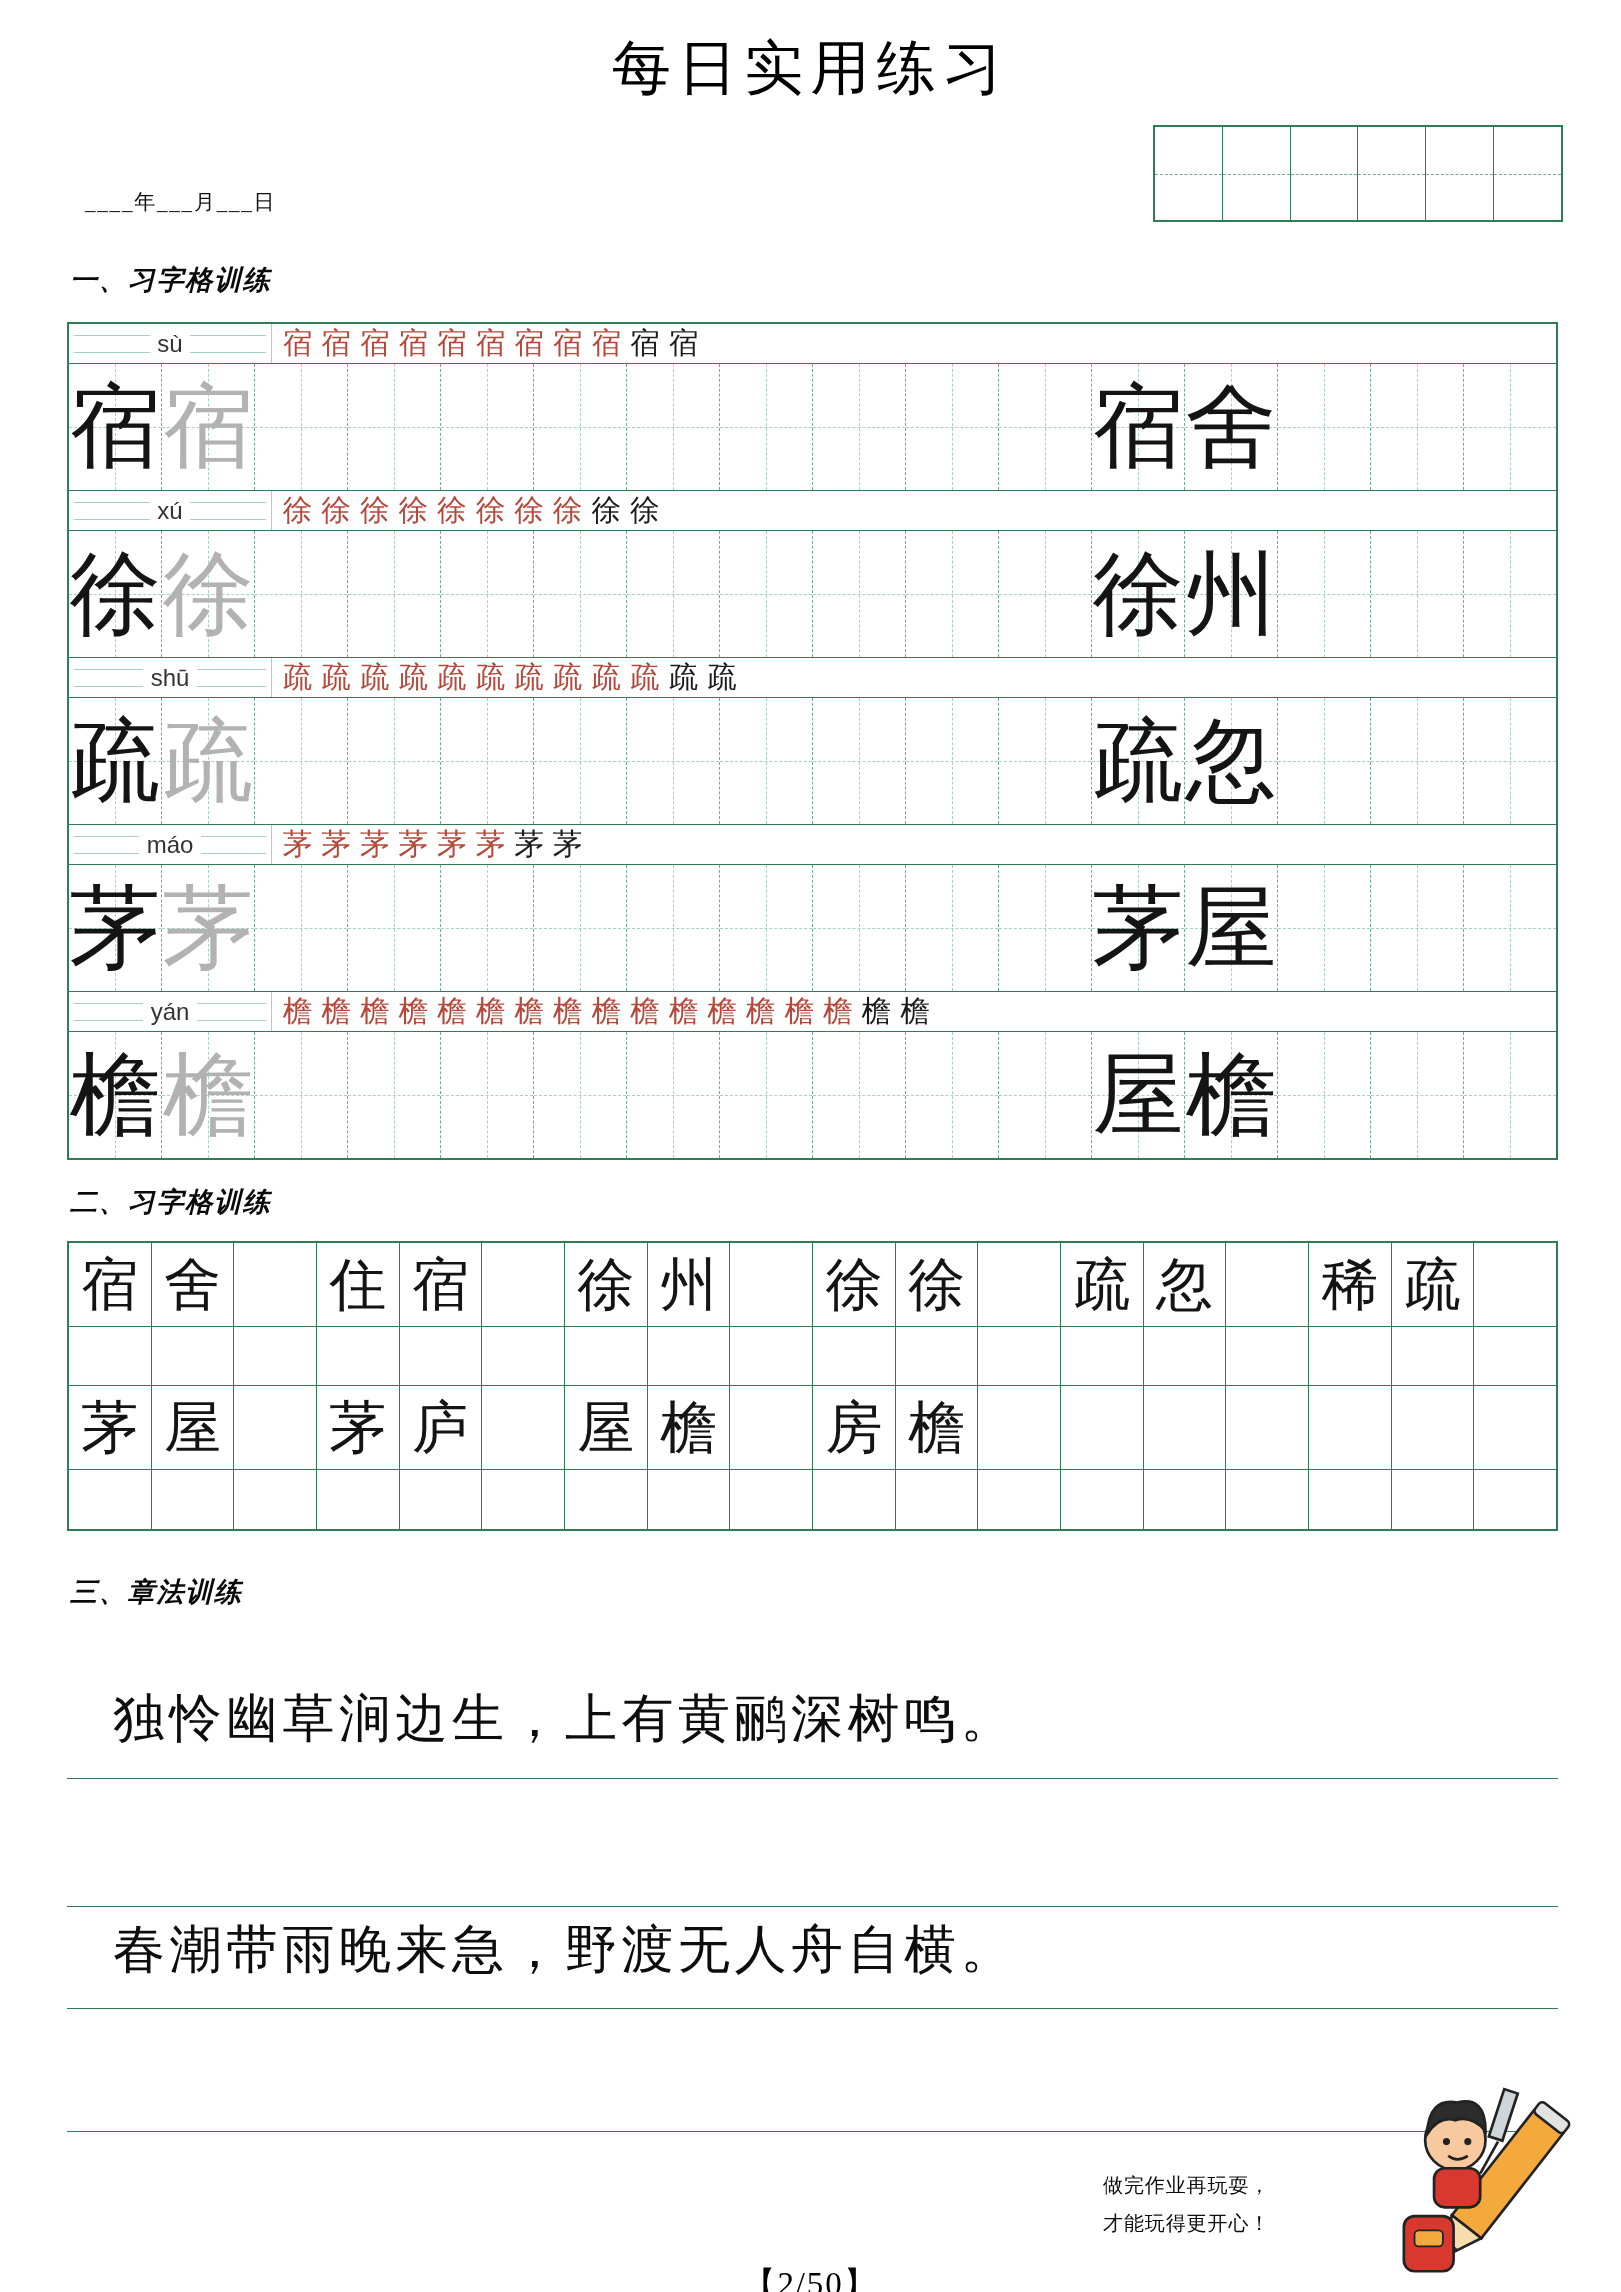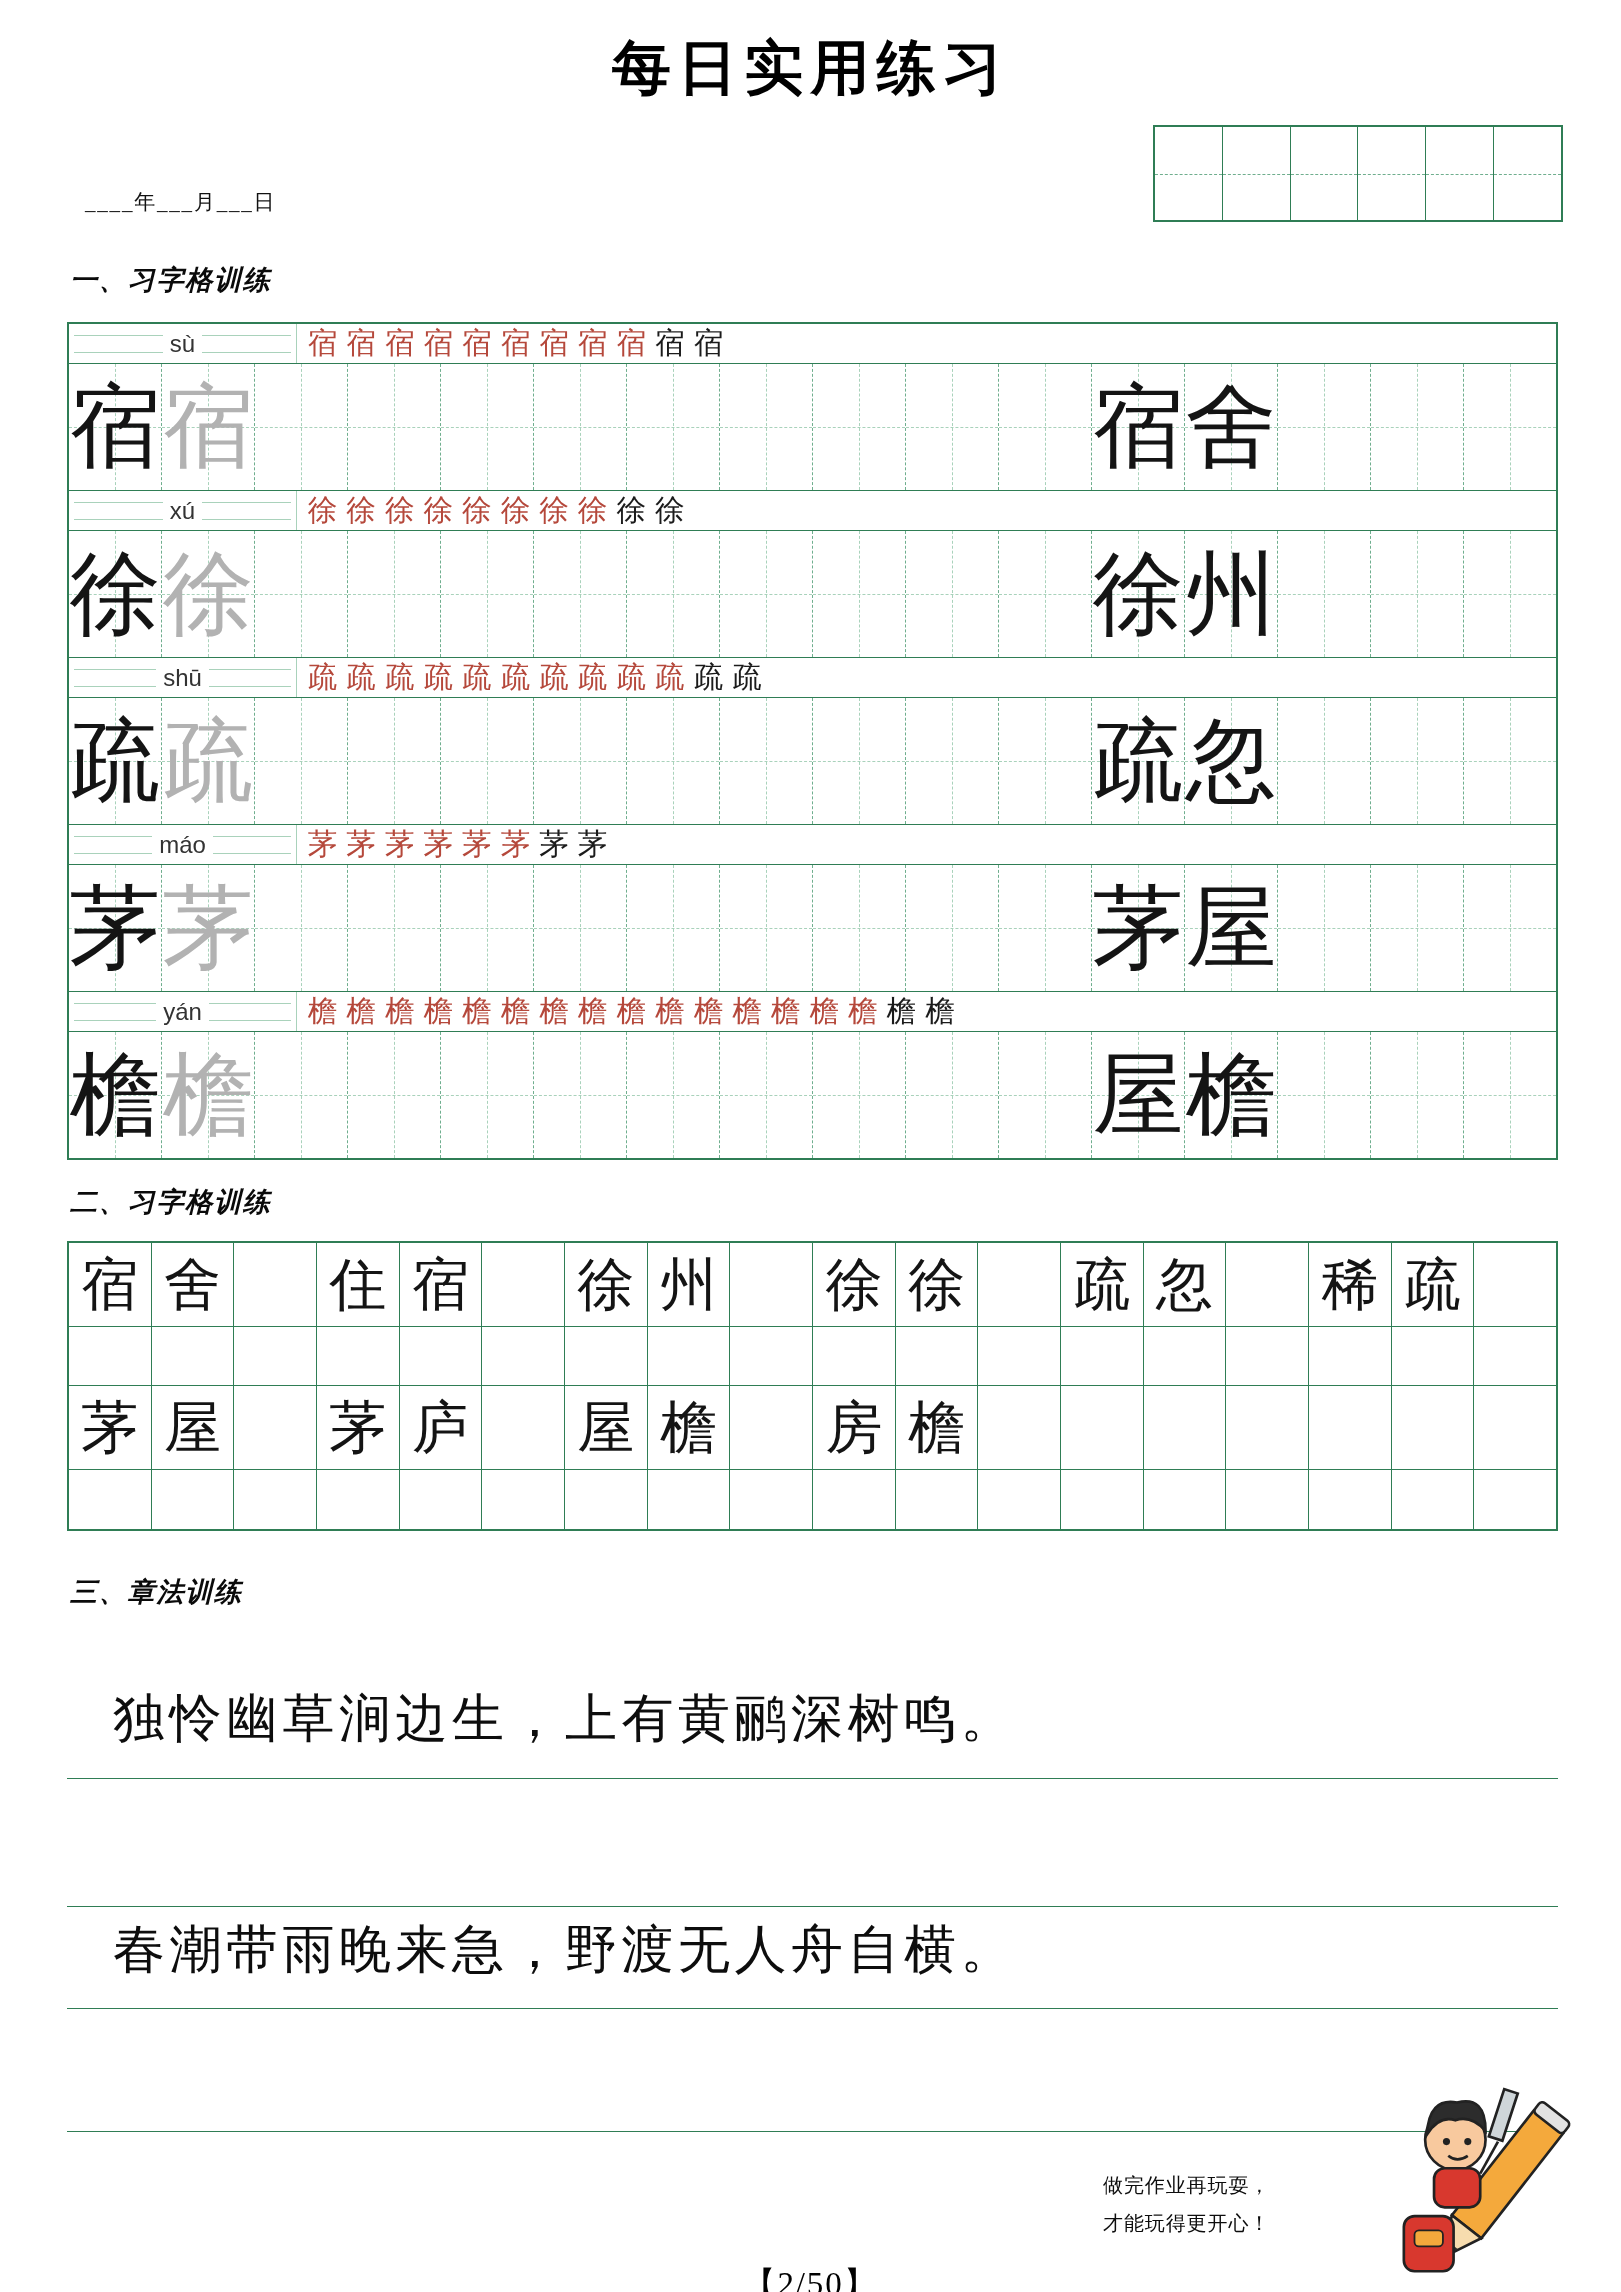--- a/index.html
+++ b/index.html
@@ -6,21 +6,21 @@
   html,body { background:#ffffff; }
   body {
     width:1621px; height:2293px; position:relative;
     font-family:"Liberation Serif", serif; color:#111;
   }
   .page { position:relative; width:1621px; height:2293px; overflow:hidden; background:#fff; }
 
   
   .title {
     position:absolute; top:29px; left:0; width:100%; text-align:center;
-    font-family:"Liberation Sans", sans-serif; font-weight:700; font-size:59px;
+    font-family:"Liberation Sans", sans-serif; font-weight:400; font-size:59px;
     letter-spacing:7.2px; color:#000;
   }
   .date-line {
     position:absolute; top:188px; left:85px;
     font-size:21px; letter-spacing:1.8px;
   }
   .class-line {
     position:absolute; top:188px; left:663px;
     font-size:31px; letter-spacing:0.9px;
   }
@@ -47,21 +47,21 @@
   .blocks {
     position:absolute; top:322px; left:67px; width:1491px;
     border:2.2px solid var(--green); background:#fff;
   }
   .char-block + .char-block { border-top:1.8px solid var(--green); }
   .stroke-row {
     display:flex; height:40px; align-items:stretch;
     border-bottom:1.3px solid var(--green);
   }
   .pinyin-box {
-    width:228px; position:relative; display:flex; align-items:center; justify-content:center;
+    width:203px; position:relative; display:flex; align-items:center; justify-content:center;
     border-right:0.9px solid var(--green-light);
     text-align:center;
   }
   .pinyin-box::before, .pinyin-box::after {
     content:""; position:absolute; left:5.4px; right:5.4px; border-top:0.9px solid var(--green-light);
   }
   .pinyin-box::before { top:28%; }
   .pinyin-box::after  { top:72%; }
   .pinyin {
     position:relative; z-index:1; background:#fff; padding:0 7.2px;

